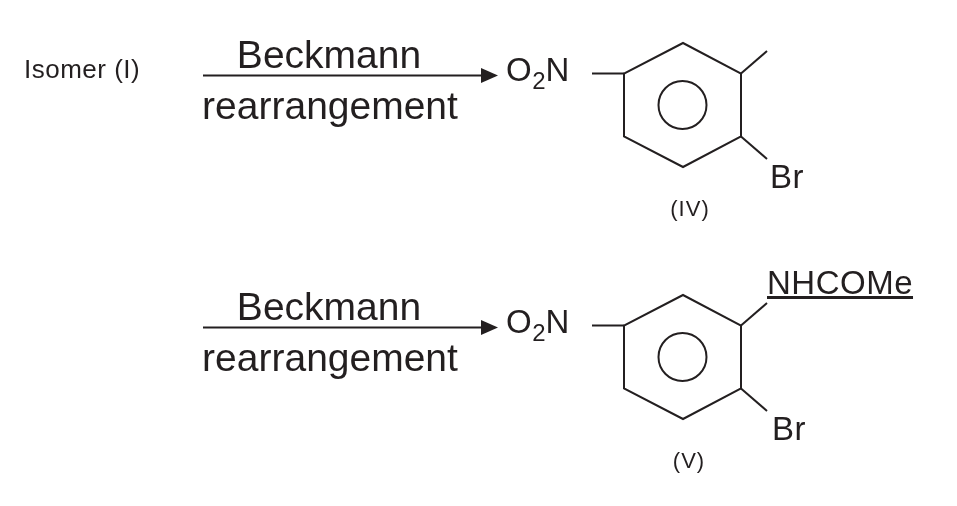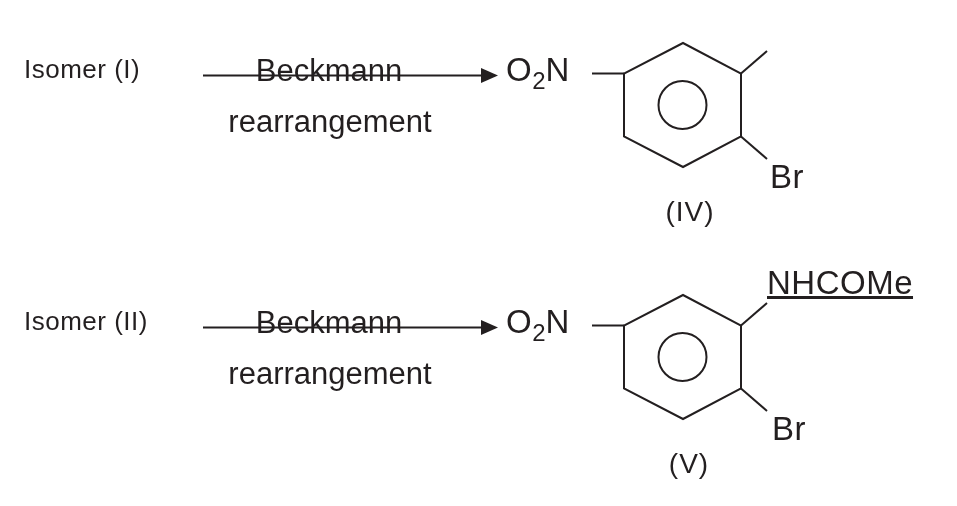--- a/index.html
+++ b/index.html
@@ -21,24 +21,24 @@
     left: 0;
     top: 0;
   }
   .txt {
     position: absolute;
     line-height: 1;
     white-space: nowrap;
     color: #231f20;
   }
   .reactant   { font-size: 26px; letter-spacing: 0.5px; }
-  .cond       { font-size: 31px; transform: translateX(-50%); margin-top: 20px; }
+  .cond       { font-size: 39px; transform: translateX(-50%); }
   .formula    { font-size: 33px; letter-spacing: 0.5px; }
   .formula .sub { font-size: 24px; vertical-align: -8px; letter-spacing: 0; }
-  .mol-label  { font-size: 28px; transform: translateX(-50%); letter-spacing: 1px; }
+  .mol-label  { font-size: 22px; transform: translateX(-50%); letter-spacing: 1px; }
 </style>
 </head>
 <body>
 
 <div class="canvas">
 
   <svg class="art" width="957" height="506" viewBox="0 0 957 506">
 
     <g fill="none" stroke="#231f20" stroke-width="2">
 
@@ -71,21 +71,20 @@
 
   <div class="txt cond" style="left:330px; top:86px;">rearrangement</div>
 
   <div class="txt formula" style="left:506px; top:53px;"><span>O</span><span class="sub">2</span><span>N</span></div>
 
 
   <div class="txt formula" style="left:770px; top:160px;">Br</div>
 
   <div class="txt mol-label" style="left:690px; top:198px;">(IV)</div>
 
-  <div class="txt reactant" style="left:24px; top:308px;">Isomer (II)</div>
 
   <div class="txt cond" style="left:329px; top:287px;">Beckmann</div>
 
   <div class="txt cond" style="left:330px; top:338px;">rearrangement</div>
 
   <div class="txt formula" style="left:506px; top:305px;"><span>O</span><span class="sub">2</span><span>N</span></div>
 
   <div class="txt formula" style="left:767px; top:266px;text-decoration:underline;">NHCOMe</div>
 
   <div class="txt formula" style="left:772px; top:412px;">Br</div>

